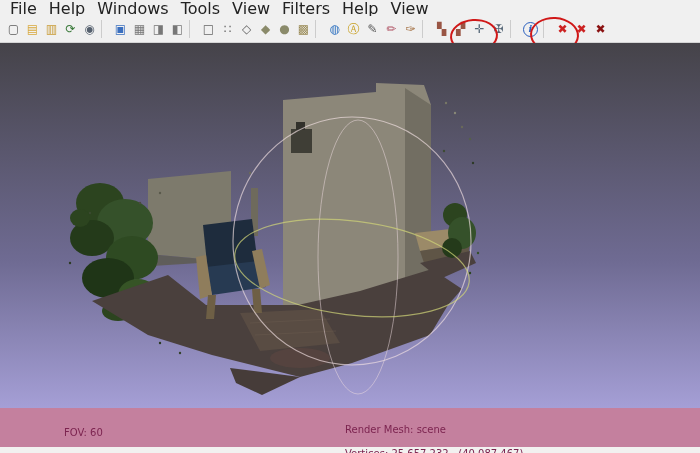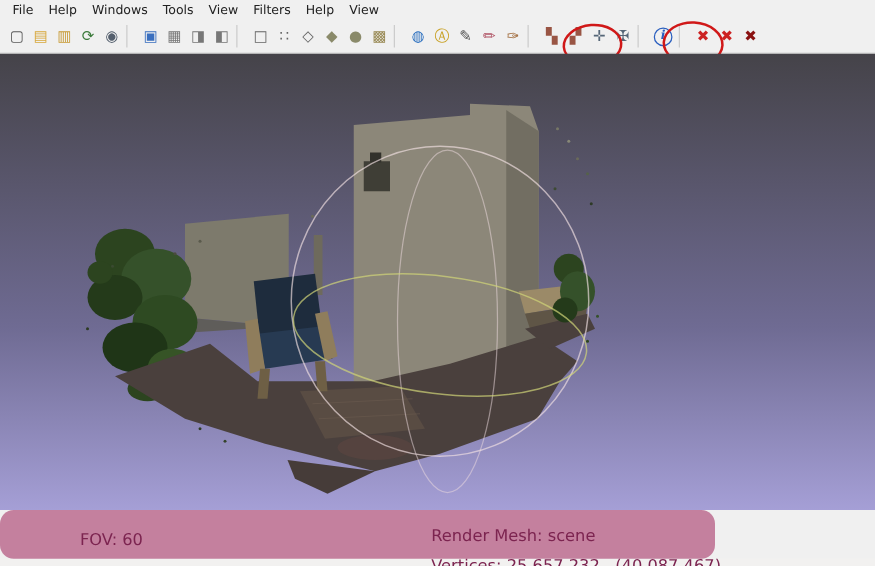--- a/index.html
+++ b/index.html
@@ -5,21 +5,21 @@
   html,body{margin:0;padding:0;}
   body{
     width:700px;height:453px;overflow:hidden;
     font-family:"DejaVu Sans","Liberation Sans",sans-serif;
     background:#f0f0f0;position:relative;
   }
   
   .menu-bar{
     height:16px;display:flex;align-items:center;
     background:var(--toolbar-bg,#f0f0f0);
-    font-size:10px;color:var(--menu-text,#222);
+    font-size:16px;color:var(--menu-text,#222);
     padding:0 4px;
   }
   .menu-item{padding:1px 6px;cursor:default;}
   
   .toolbar{
     height:26px;display:flex;align-items:center;
     background:var(--toolbar-bg,#f0f0f0);
     border-bottom:1px solid #d4d4d4;
     padding:0 4px;position:relative;
   }
@@ -47,24 +47,24 @@
   .viewport{
     position:relative;width:700px;height:365px;
     background:linear-gradient(to bottom,
       var(--viewport-top,#454349) 0%,
       var(--viewport-mid,#6f6b93) 60%,
       var(--viewport-bottom,#a59fd6) 100%);
   }
   .viewport svg{position:absolute;left:0;top:0;}
   
   .status-band{
-    position:relative;width:572px;height:39px;
+    position:relative;width:700px;height:39px;
     background:var(--status-band,#c4809e);
     color:var(--status-text,#7c2450);
-    font-size:13px;line-height:8px;border-radius:11px;
+    font-size:10px;line-height:8px;
   }
   .status-left{position:absolute;left:64px;top:5px;white-space:pre;}
   .status-right{position:absolute;left:345px;top:2px;white-space:pre;}
   .bottom-strip{width:700px;height:9px;background:#f2f1f0;}
 </style>
 </head>
 <body>
 
 <div class="menu-bar">
     <span class="menu-item">File</span>

